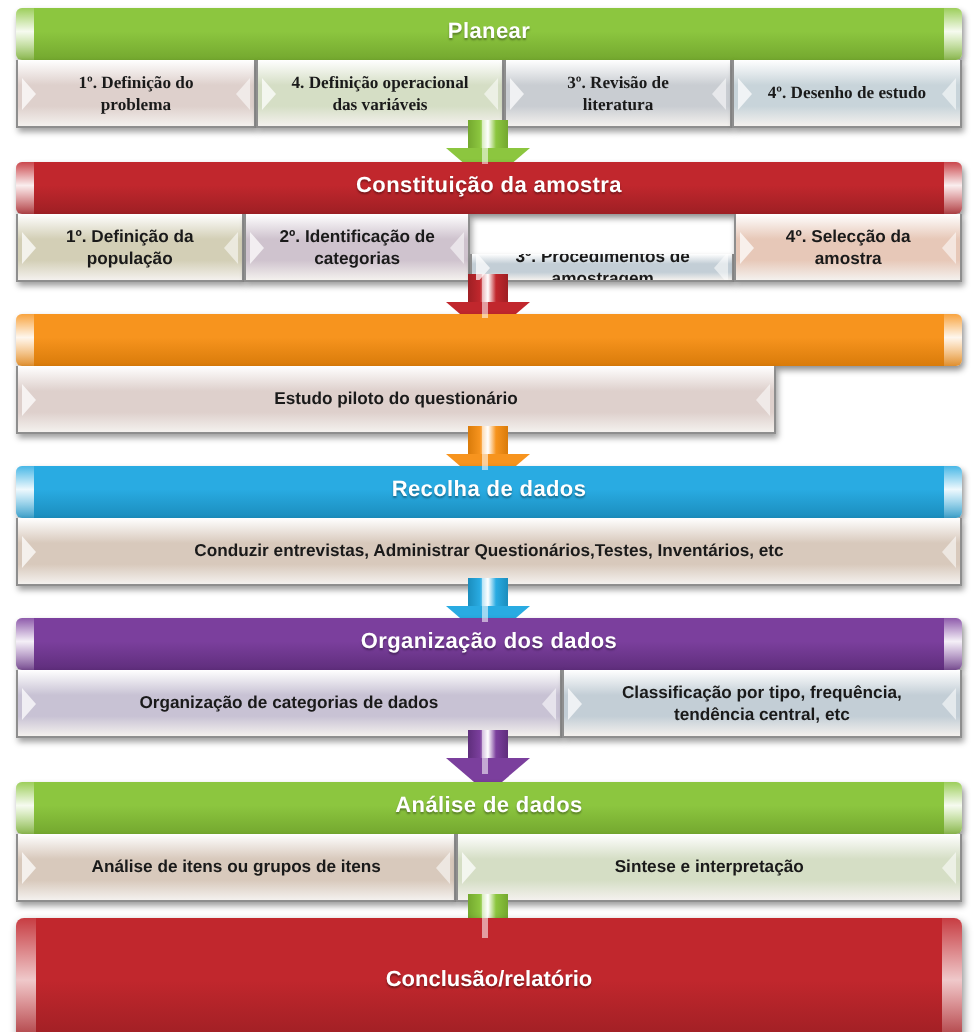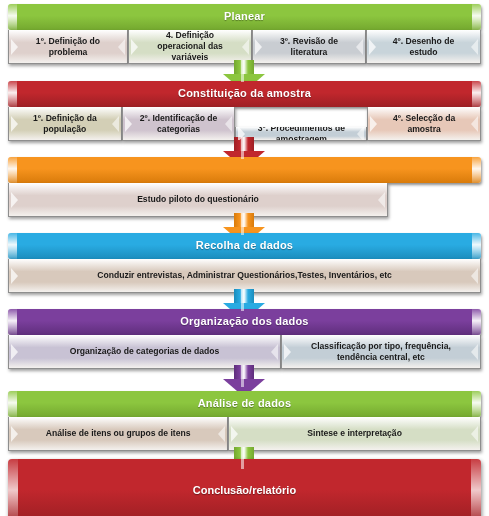--- a/index.html
+++ b/index.html
@@ -111,21 +111,21 @@
 </style>
 </head>
 <body>
 
 <div id="stage">
     <div class="bar" style="top: 4px; background: linear-gradient(rgb(140, 198, 63) 0%, rgb(140, 198, 63) 45%, rgb(116, 168, 47) 100%);">
       <span class="cap l" style="background: linear-gradient(rgba(255, 255, 255, 0.15) 0%, rgba(255, 255, 255, 0.92) 45%, rgba(255, 255, 255, 0.15) 100%);"></span>
       <span class="cap r" style="background: linear-gradient(rgba(255, 255, 255, 0.15) 0%, rgba(255, 255, 255, 0.92) 45%, rgba(255, 255, 255, 0.15) 100%);"></span>
       <span class="lbl">Planear</span>
     </div>
-    <div class="subrow" style="top: 30px;">
+    <div class="subrow" style="top: 30px; font-family: Liberation Serif, serif;">
       <div class="sub" style="width: 120px; background: linear-gradient(rgb(255, 255, 255) 0%, rgb(222, 208, 204) 38%, rgb(222, 208, 204) 70%, rgb(244, 241, 238) 100%);">
         <span class="notch-l"></span>
         <span class="notch-r"></span>
         <span class="txt">1º. Definição do problema</span>
       </div>
       <div class="sub" style="width: 124px; background: linear-gradient(rgb(255, 255, 255) 0%, rgb(213, 222, 197) 38%, rgb(213, 222, 197) 70%, rgb(244, 241, 238) 100%);">
         <span class="notch-l"></span>
         <span class="notch-r"></span>
         <span class="txt">4. Definição operacional das variáveis</span>
       </div>

